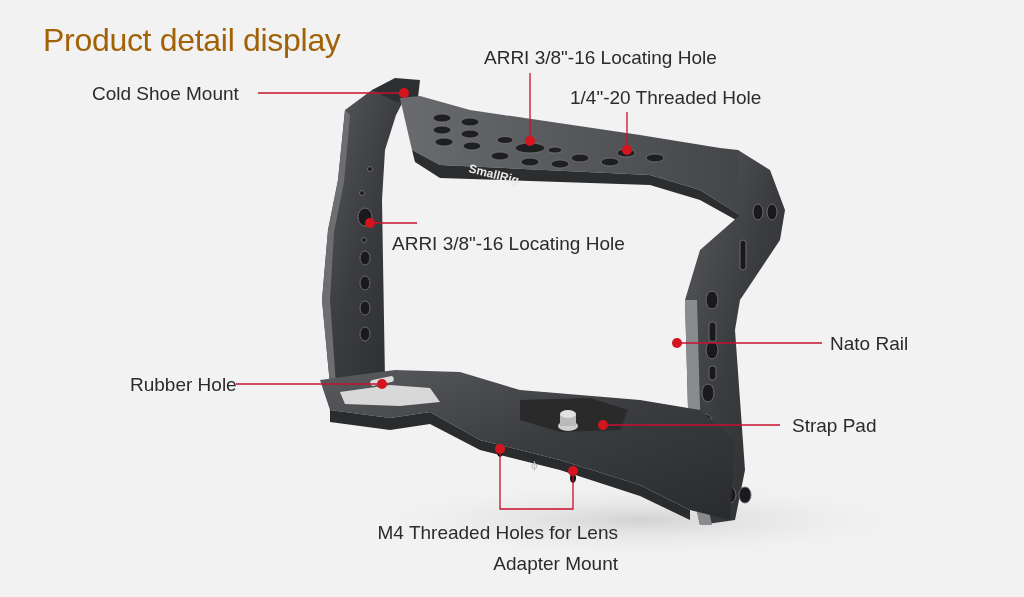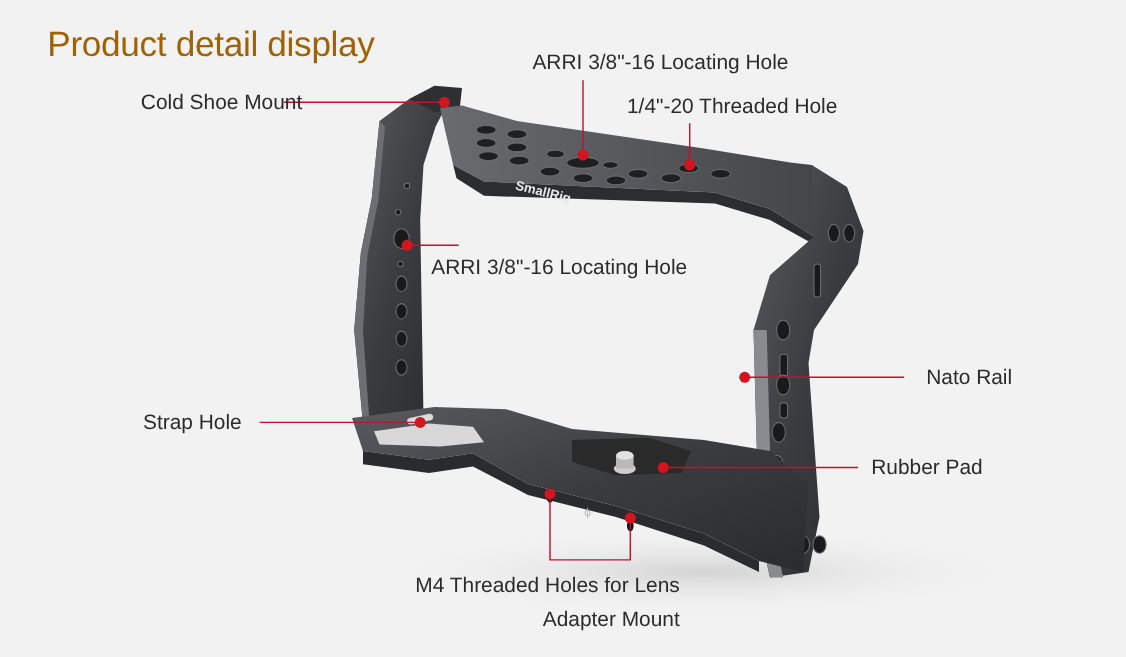--- a/index.html
+++ b/index.html
@@ -156,20 +156,20 @@
     <circle cx="627" cy="150" r="5"></circle>
     <circle cx="370" cy="223" r="5"></circle>
     <circle cx="677" cy="343" r="5"></circle>
     <circle cx="382" cy="384" r="5"></circle>
     <circle cx="603" cy="425" r="5"></circle>
     <circle cx="500" cy="449" r="5"></circle>
     <circle cx="573" cy="471" r="5"></circle>
   </g>
 </svg>
 
-<div class="label" style="left:92px; top:84px;margin-left:36px;">Cold Shoe Mount</div>
+<div class="label" style="left:92px; top:84px;">Cold Shoe Mount</div>
 <div class="label" style="left:484px; top:48px;">ARRI 3/8"-16 Locating Hole</div>
 <div class="label" style="left:570px; top:88px;">1/4"-20 Threaded Hole</div>
 <div class="label" style="left:392px; top:234px;">ARRI 3/8"-16 Locating Hole</div>
-<div class="label" style="left:830px; top:334px;margin-left:12px;">Nato Rail</div>
-<div class="label" style="left:130px; top:375px;">Strap Hole</div>
-<div class="label" style="left:792px; top:416px;">Rubber Pad</div>
+<div class="label" style="left:830px; top:334px;">Nato Rail</div>
+<div class="label" style="left:130px; top:375px;">Rubber Hole</div>
+<div class="label" style="left:792px; top:416px;">Strap Pad</div>
 <div class="label multi" style="left:358px; top:517px;">M4 Threaded Holes for Lens Adapter Mount</div>
 
 </body></html>

